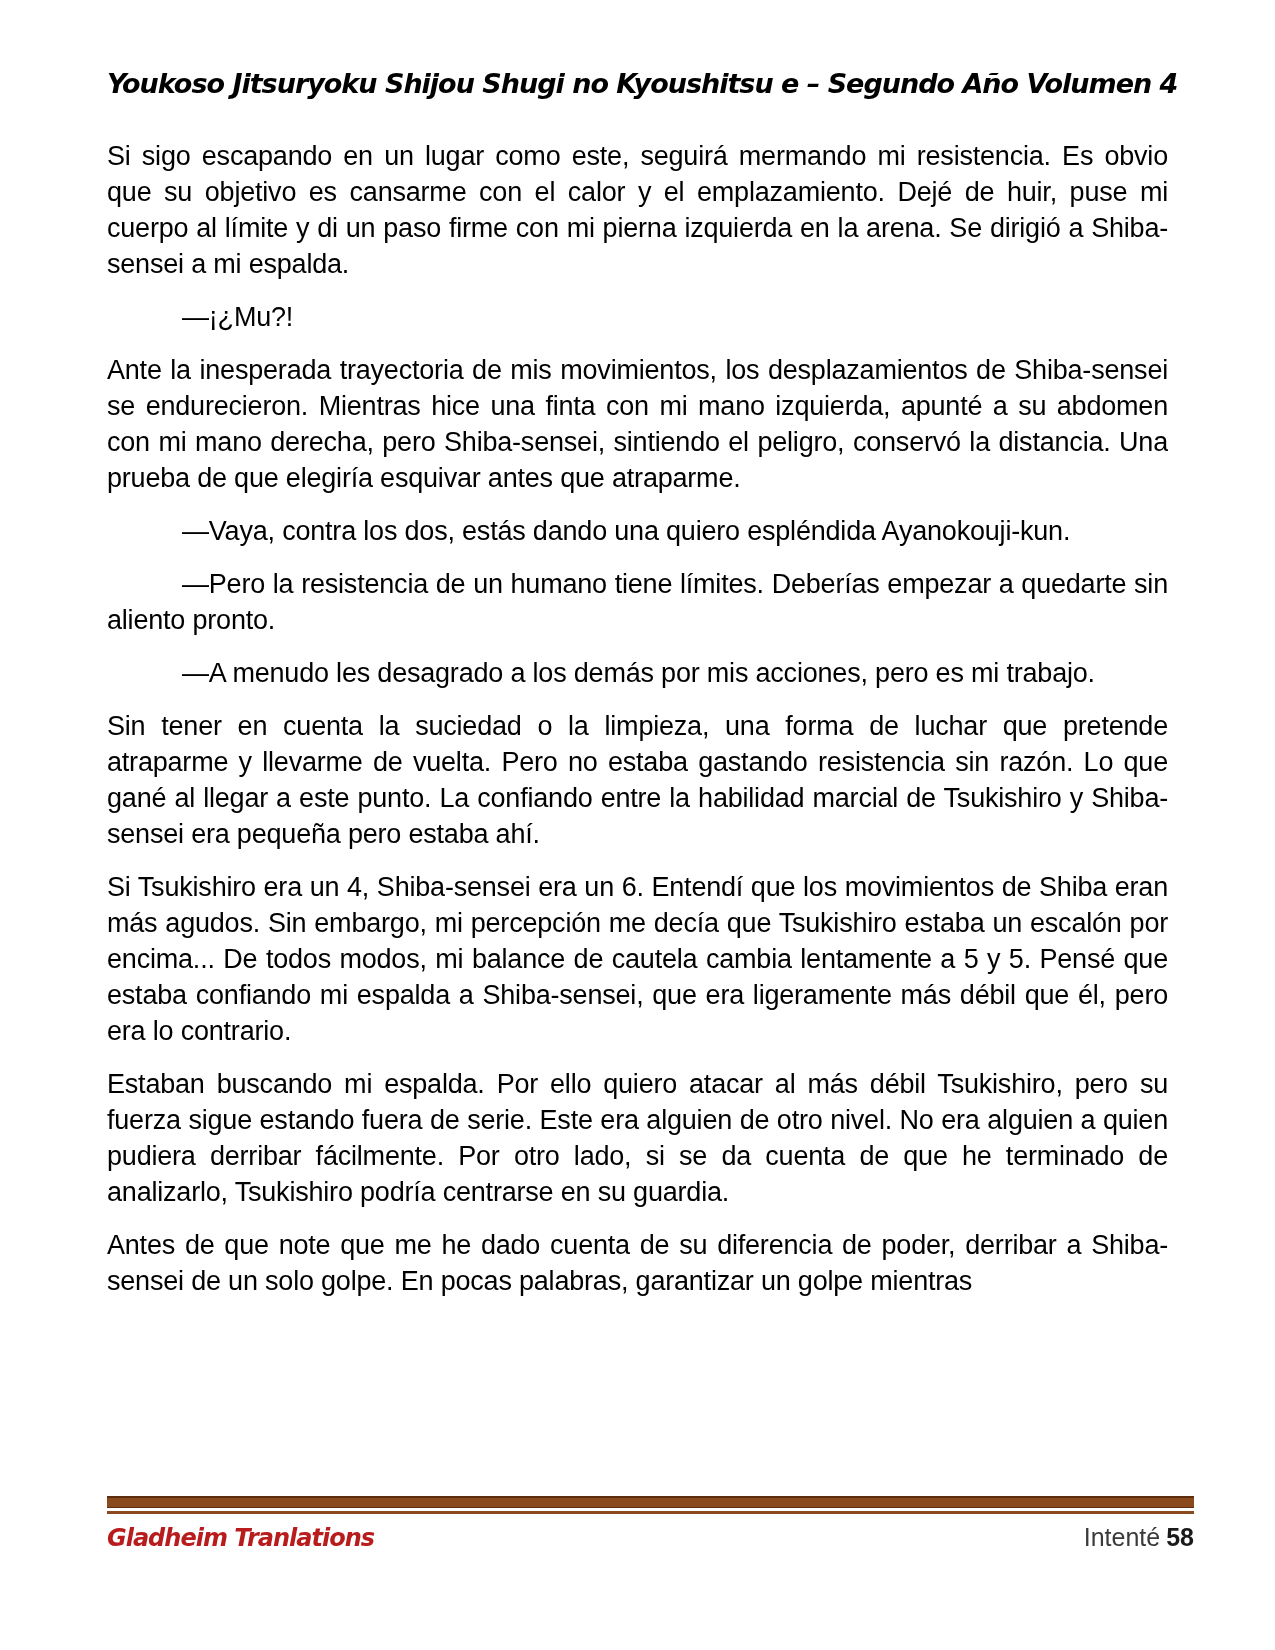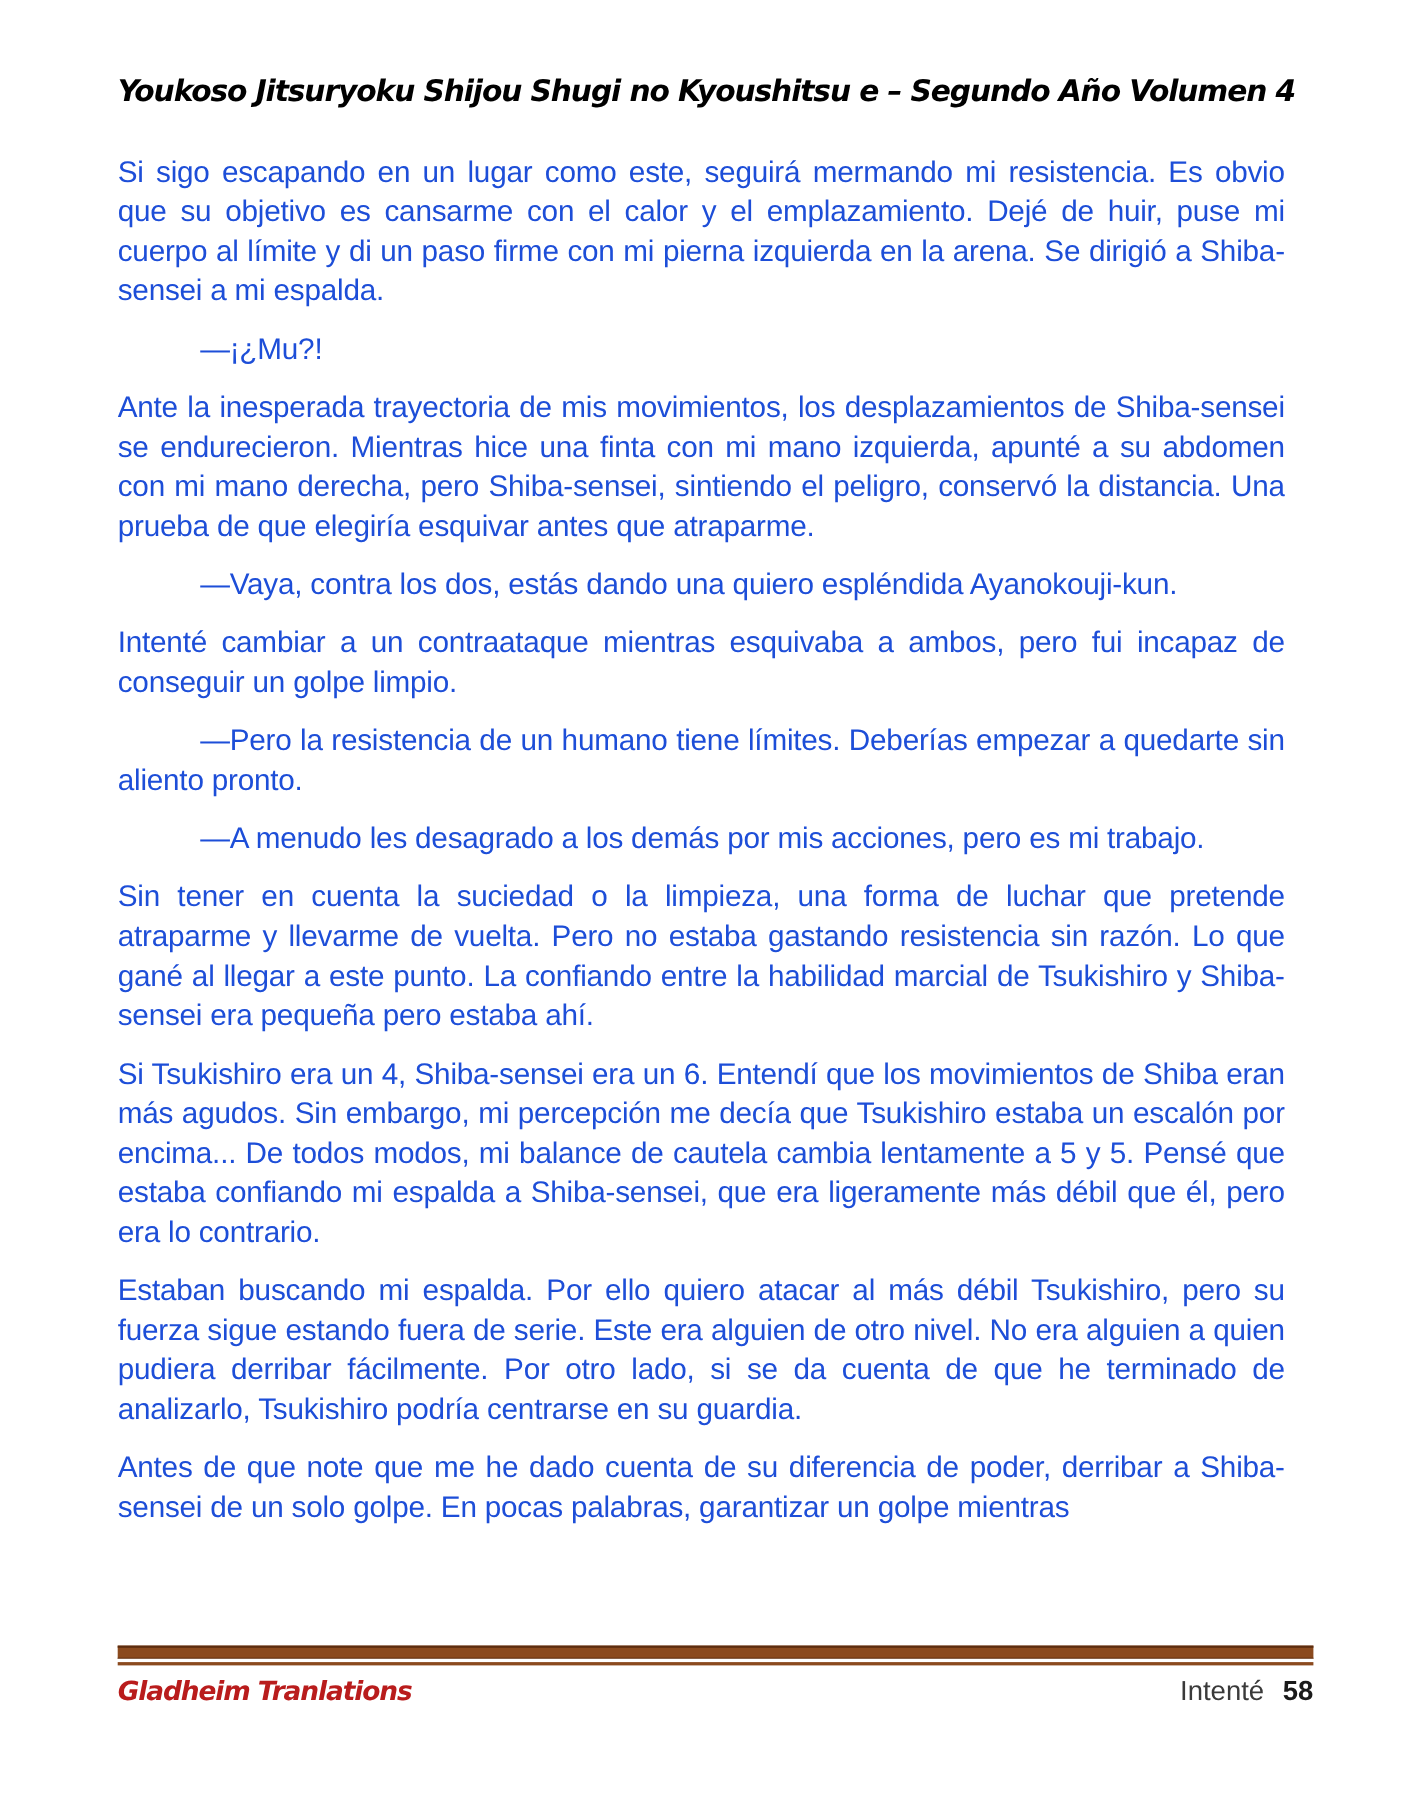--- a/index.html
+++ b/index.html
@@ -41,21 +41,21 @@
     left: 107px;
     width: 1061px;
     height: 1352px;
     overflow: hidden;
   }
   .content p {
     margin: 0 0 17px 0;
     font-size: 27px;
     line-height: 36px;
     letter-spacing: -0.2px;
-    color: #1d4ed8;
+    color: #000000;
     text-align: justify;
   }
   .content p.dialogue {
     text-indent: 75px;
   }
 
   
   .footer {
     position: absolute;
     left: 107px;
@@ -90,39 +90,38 @@
     letter-spacing: -1px;
     color: #b91c1c;
   }
   .footer-page {
     font-size: 25px;
     color: #3a3a3a;
   }
   .footer-page .page-number {
     color: #1a1a1a;
     font-weight: bold;
-    margin-left: 17px;
+    margin-left: 6px;
   }
 </style>
 </head>
 <body>
 
 <div class="page">
 
   <div class="header">
     <div class="header-title">Youkoso Jitsuryoku Shijou Shugi no Kyoushitsu e – Segundo Año Volumen 4</div>
   </div>
 
   <div class="content" id="body-content">
 
   <p class="narration">Si sigo escapando en un lugar como este, seguirá mermando mi resistencia. Es obvio que su objetivo es cansarme con el calor y el emplazamiento. Dejé de huir, puse mi cuerpo al límite y di un paso firme con mi pierna izquierda en la arena. Se dirigió a Shiba-sensei a mi espalda.</p>
       <p class="dialogue">—¡¿Mu?!</p>
       <p class="narration">Ante la inesperada trayectoria de mis movimientos, los desplazamientos de Shiba-sensei se endurecieron. Mientras hice una finta con mi mano izquierda, apunté a su abdomen con mi mano derecha, pero Shiba-sensei, sintiendo el peligro, conservó la distancia. Una prueba de que elegiría esquivar antes que atraparme.</p>
       <p class="dialogue">—Vaya, contra los dos, estás dando una quiero espléndida Ayanokouji-kun.</p>
-      <p class="narration">Intenté cambiar a un contraataque mientras esquivaba a ambos, pero fui incapaz de conseguir un golpe limpio.</p>
       <p class="dialogue">—Pero la resistencia de un humano tiene límites. Deberías empezar a quedarte sin aliento pronto.</p>
       <p class="dialogue">—A menudo les desagrado a los demás por mis acciones, pero es mi trabajo.</p>
       <p class="narration">Sin tener en cuenta la suciedad o la limpieza, una forma de luchar que pretende atraparme y llevarme de vuelta. Pero no estaba gastando resistencia sin razón. Lo que gané al llegar a este punto. La confiando entre la habilidad marcial de Tsukishiro y Shiba-sensei era pequeña pero estaba ahí.</p>
       <p class="narration">Si Tsukishiro era un 4, Shiba-sensei era un 6. Entendí que los movimientos de Shiba eran más agudos. Sin embargo, mi percepción me decía que Tsukishiro estaba un escalón por encima... De todos modos, mi balance de cautela cambia lentamente a 5 y 5. Pensé que estaba confiando mi espalda a Shiba-sensei, que era ligeramente más débil que él, pero era lo contrario.</p>
       <p class="narration">Estaban buscando mi espalda. Por ello quiero atacar al más débil Tsukishiro, pero su fuerza sigue estando fuera de serie. Este era alguien de otro nivel. No era alguien a quien pudiera derribar fácilmente. Por otro lado, si se da cuenta de que he terminado de analizarlo, Tsukishiro podría centrarse en su guardia.</p>
       <p class="narration">Antes de que note que me he dado cuenta de su diferencia de poder, derribar a Shiba-sensei de un solo golpe. En pocas palabras, garantizar un golpe mientras</p>
     </div>
 
   <div class="footer">
     <div class="footer-divider">

